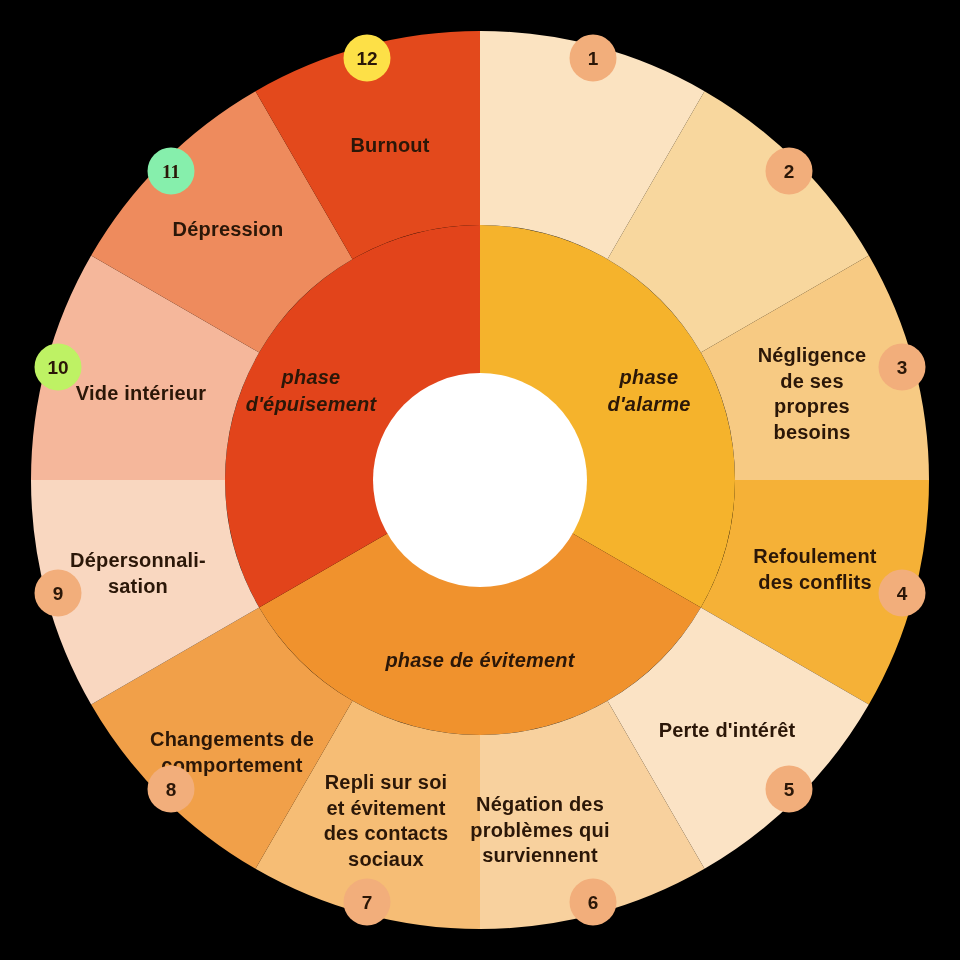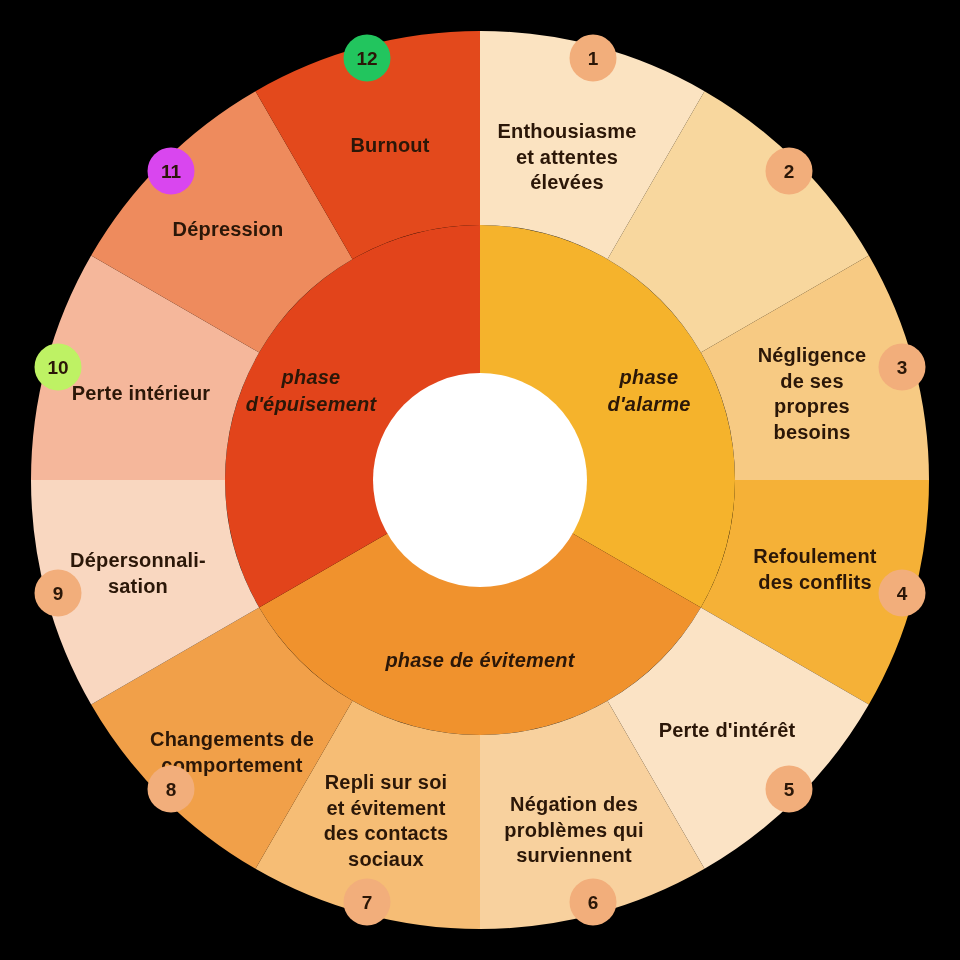--- a/index.html
+++ b/index.html
@@ -24,21 +24,21 @@
   
   #phase-0{left:649px;top:391px}
   #phase-1{left:480px;top:660px}
   #phase-2{left:311px;top:391px}
   
   #seg-1{left:567px;top:157px}
   #seg-2{left:730px;top:246px}
   #seg-3{left:812px;top:394px}
   #seg-4{left:815px;top:570px}
   #seg-5{left:727px;top:731px}
-  #seg-6{left:574px;top:830px}
+  #seg-6{left:540px;top:830px}
   #seg-7{left:386px;top:821px}
   #seg-8{left:232px;top:753px}
   #seg-9{left:138px;top:574px}
   #seg-10{left:141px;top:394px}
   #seg-11{left:228px;top:230px}
   #seg-12{left:390px;top:146px}
   
   #badge-1{left:593px;top:58px}
   #badge-2{left:789px;top:171px}
   #badge-3{left:902px;top:367px}
@@ -75,51 +75,48 @@
       <path d="M 255.50 91.15 A 449 449 0 0 1 480.00 31.00 L 480.00 225.00 A 255 255 0 0 0 352.50 259.16 Z" fill="#e3491c"></path>
       <circle cx="480" cy="480" r="107" fill="#ffffff"></circle>
     </svg>
 
   <div class="phase-label" id="phase-0">phase
 d'alarme</div>
   <div class="phase-label" id="phase-1">phase de évitement</div>
   <div class="phase-label" id="phase-2">phase
 d'épuisement</div>
 
-  <div class="seg-label" id="seg-1">Enthousiasme
-et attentes
-élevées</div>
   <div class="seg-label" id="seg-3">Négligence
 de ses
 propres
 besoins</div>
   <div class="seg-label" id="seg-4">Refoulement
 des conflits</div>
   <div class="seg-label" id="seg-5">Perte d'intérêt</div>
   <div class="seg-label" id="seg-6">Négation des
 problèmes qui
 surviennent</div>
   <div class="seg-label" id="seg-7">Repli sur soi
 et évitement
 des contacts
 sociaux</div>
   <div class="seg-label" id="seg-8">Changements de
 comportement</div>
   <div class="seg-label" id="seg-9">Dépersonnali-
 sation</div>
-  <div class="seg-label" id="seg-10">Perte intérieur</div>
+  <div class="seg-label" id="seg-10">Vide intérieur</div>
   <div class="seg-label" id="seg-11">Dépression</div>
   <div class="seg-label" id="seg-12">Burnout</div>
 
   <div class="badge" id="badge-1" style="background: rgb(242, 174, 123);">1</div>
   <div class="badge" id="badge-2" style="background: rgb(242, 174, 123);">2</div>
   <div class="badge" id="badge-3" style="background: rgb(242, 174, 123);">3</div>
   <div class="badge" id="badge-4" style="background: rgb(242, 174, 123);">4</div>
   <div class="badge" id="badge-5" style="background: rgb(242, 174, 123);">5</div>
   <div class="badge" id="badge-6" style="background: rgb(242, 174, 123);">6</div>
   <div class="badge" id="badge-7" style="background: rgb(242, 174, 123);">7</div>
   <div class="badge" id="badge-8" style="background: rgb(242, 174, 123);">8</div>
   <div class="badge" id="badge-9" style="background: rgb(242, 174, 123);">9</div>
   <div class="badge" id="badge-10" style="background: #bef264;">10</div>
-  <div class="badge" id="badge-11" style="background: #d946ef;">11</div>
-  <div class="badge" id="badge-12" style="background: #22c55e;">12</div>
+  <div class="badge" id="badge-11" style="background: #86efac; font-family: Liberation Serif, serif;">11</div>
+  <div class="badge" id="badge-12" style="background: #fde047;">12</div>
 
 </div>
 
 </body></html>

